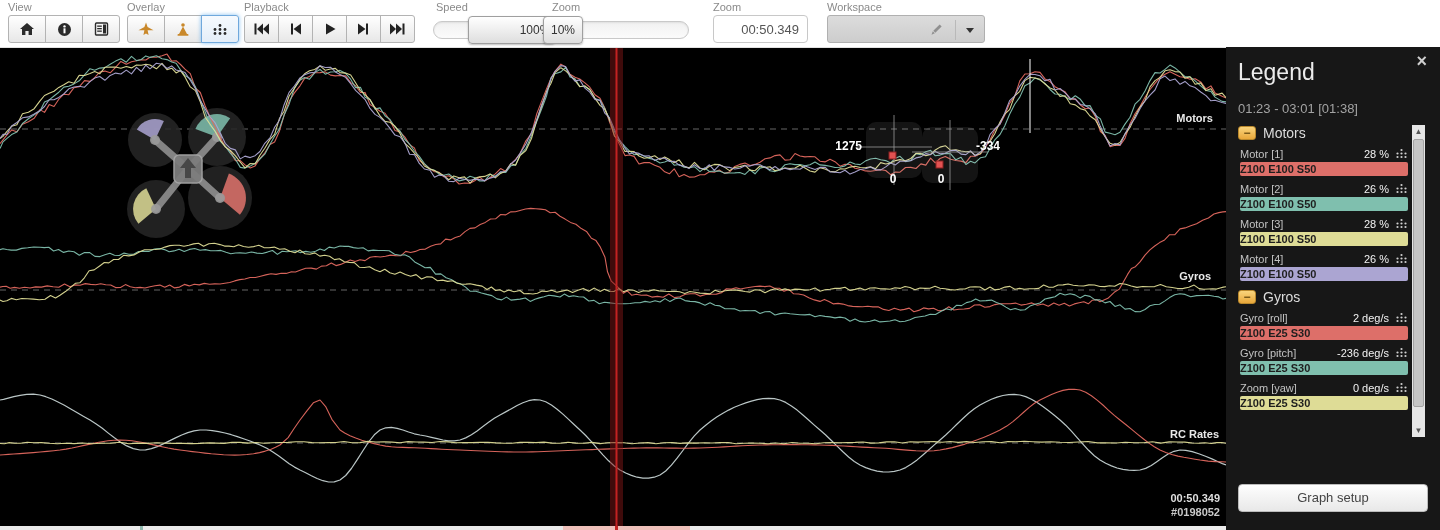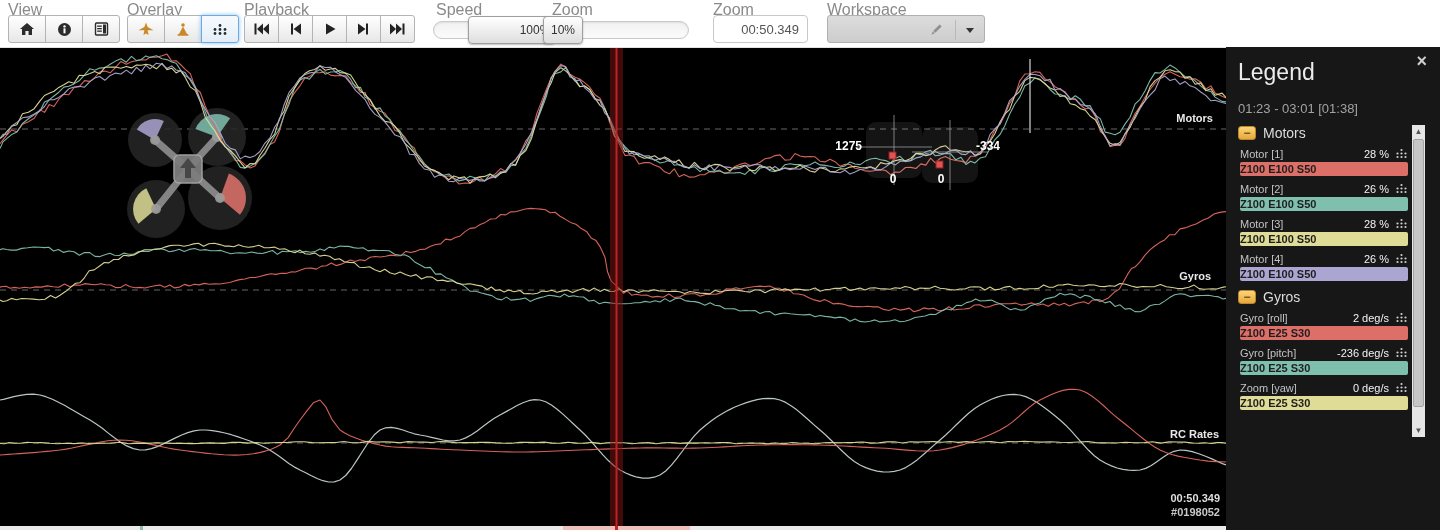--- a/index.html
+++ b/index.html
@@ -1,21 +1,21 @@
 <!DOCTYPE html>
 <html><head>
 <meta charset="utf-8">
 <style>
   html,body{margin:0;padding:0;background:#fff;font-family:"Liberation Sans",sans-serif;}
   #stage{position:relative;width:1440px;height:530px;overflow:hidden;background:#000;}
 
   
   #toolbar{position:absolute;left:0;top:0;width:1440px;height:47px;background:#fff;border-bottom:1px solid #e2e2e2;z-index:10;}
   .tgroup{position:absolute;top:0;height:47px;}
-  .tlabel{position:absolute;top:1px;left:0;font-size:16px;color:#8a8a8a;}
+  .tlabel{position:absolute;top:1px;left:0;font-size:11px;color:#8a8a8a;}
   .btnrow{position:absolute;top:15px;left:0;display:flex;}
   .tbtn{width:38px;height:28px;background:linear-gradient(#ffffff,#e7e7e7);border:1px solid #b3b3b3;margin-left:-1px;display:flex;align-items:center;justify-content:center;box-sizing:border-box;cursor:pointer;}
   .tbtn:first-child{border-radius:3px 0 0 3px;margin-left:0;}
   .tbtn:last-child{border-radius:0 3px 3px 0;}
   .tbtn.active{border:1px solid #6fa8dc;box-shadow:0 0 4px rgba(82,168,236,.7);z-index:2;background:linear-gradient(#f6fafe,#e4eef8);}
   .slider{position:relative;margin-top:6px;height:16px;background:linear-gradient(#f1f1f1,#fbfbfb);border:1px solid #c9c9c9;border-radius:9px;box-shadow:inset 0 1px 2px rgba(0,0,0,.08);}
   .shandle{position:absolute;top:-6px;width:38px;height:26px;background:linear-gradient(#ffffff,#dedede);border:1px solid #9f9f9f;border-radius:4px;box-shadow:0 1px 2px rgba(0,0,0,.25);font-size:12px;color:#333;text-align:center;line-height:26px;cursor:pointer;}
   #time-input{width:95px;height:28px;box-sizing:border-box;border:1px solid #c8c8c8;border-radius:4px;font-size:13px;color:#555;text-align:right;padding-right:8px;font-family:"Liberation Sans",sans-serif;}
   #workspace-select{position:relative;width:158px;height:28px;box-sizing:border-box;background:linear-gradient(#dcdcdc,#cdcdcd);border:1px solid #b0b0b0;border-radius:3px;cursor:pointer;}
   #workspace-select .divider{position:absolute;right:28px;top:4px;width:1px;height:20px;background:#b9b9b9;}
@@ -401,15 +401,16 @@
             </svg>
           </div>
           <div class="lbadge" style="background:#dedc96">Z100 E25 S30</div>
         </div>
       </div>
     <div id="legend-scrollbar">
       <div class="sb-arrow" id="sb-up">▲</div>
       <div id="sb-thumb"></div>
       <div class="sb-arrow" id="sb-down">▼</div>
     </div>
+    <div id="graph-setup-btn">Graph setup</div>
   </div>
 
 </div>
 
 </body></html>

